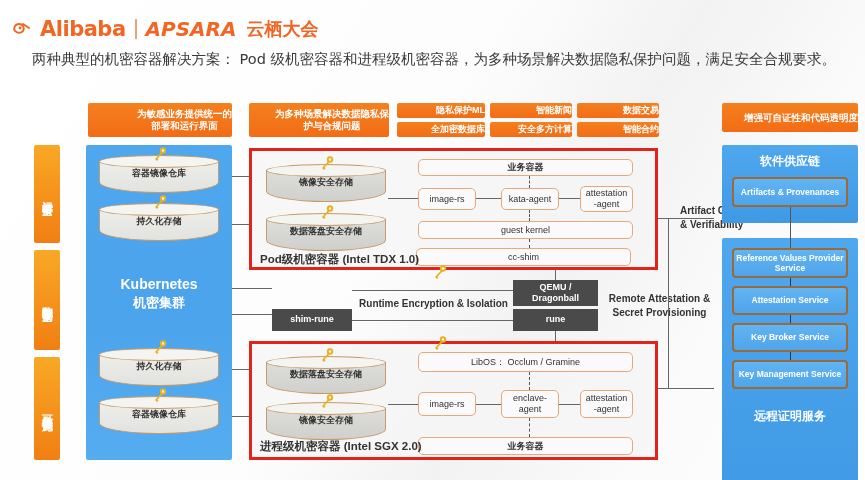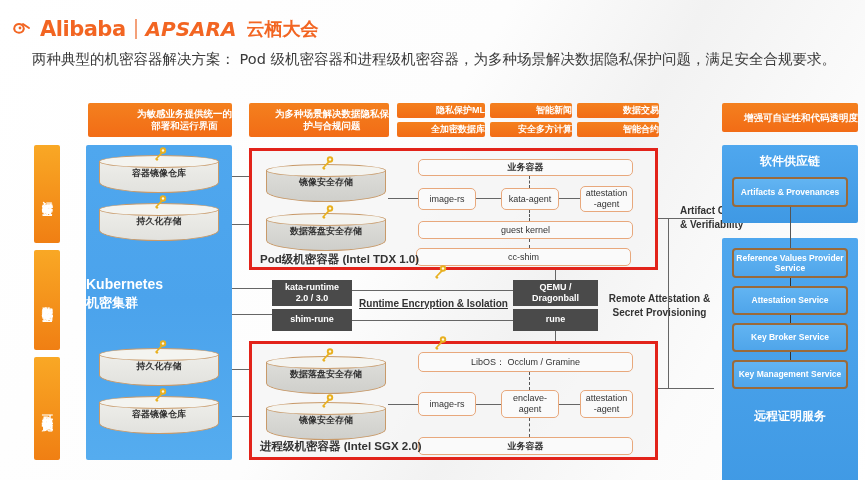--- a/index.html
+++ b/index.html
@@ -75,21 +75,21 @@
     position: absolute; left: 0; top: 0; width: 120px; height: 13px;
     background: #f4f4f0; border: 1px solid #c89a6a; border-radius: 50%;
   }
   .cyl .lbl {
     position: absolute; left: 0; top: 12px; width: 120px;
     text-align: center; font-size: 9px; font-weight: bold; color: #333;
   }
   .keyicon { position: absolute; width: 16px; height: 16px; }
   #k8s-text {
     position: absolute; left: 86px; top: 178px; width: 146px;
-    text-align: left; color: #fff; font-weight: bold;
+    text-align: center; color: #fff; font-weight: bold;
   }
   #k8s-text .en { font-size: 14px; display:block; }
   #k8s-text .cn { font-size: 13px; display:block; margin-top: 2px; }
 
   .redbox {
     position: absolute; border: 3px solid #E2231A;
     background: rgba(245,245,245,0.82);
   }
   .innerbox {
     position: absolute;
@@ -326,40 +326,34 @@
       <div class="conn h" style="left:136px; top:47px; width:30px;"></div>
       <div class="conn h" style="left:224px; top:47px; width:25px;"></div>
       <div class="conn h" style="left:307px; top:47px; width:21px;"></div>
       <div class="dashed-v" style="left:277px; top:25px; height:12px;"></div>
       <div class="dashed-v" style="left:277px; top:59px; height:11px;"></div>
       <div class="dashed-v" style="left:277px; top:88px; height:9px;"></div>
 
       <div class="title" style="left:8px; top:101px;">Pod级机密容器 (Intel TDX 1.0)</div>
     </div>
 
-    <div class="graybox" style="left:272px; top:182px; width:80px; height:26px;">
-      <span>
-        <span>kata-runtime</span><br>
-        <span>2.0 / 3.0</span>
-      </span>
-    </div>
     <div class="graybox" style="left:272px; top:211px; width:80px; height:22px;">
       <span>shim-rune</span>
     </div>
     <div class="graybox" style="left:513px; top:182px; width:85px; height:26px;">
       <span>
         <span>QEMU /</span><br>
         <span>Dragonball</span>
       </span>
     </div>
     <div class="graybox" style="left:513px; top:211px; width:85px; height:22px;">
       <span>rune</span>
     </div>
 
-    <div class="midlabel" style="left:356px; top:199px; width:155px;text-decoration:underline;">
+    <div class="midlabel" style="left:356px; top:199px; width:155px;">
       <span>Runtime Encryption &amp; Isolation</span>
     </div>
 
     <div class="conn h" style="left:352px; top:192px; width:161px;"></div>
     <div class="conn h" style="left:352px; top:222px; width:161px;"></div>
     <div class="conn v" style="left:555px; top:172px; height:10px;"></div>
     <div class="conn v" style="left:555px; top:233px; height:12px;"></div>
 
     <div class="midlabel" style="left:602px; top:194px; width:115px;">
       <span>Remote Attestation &amp;</span><br>

